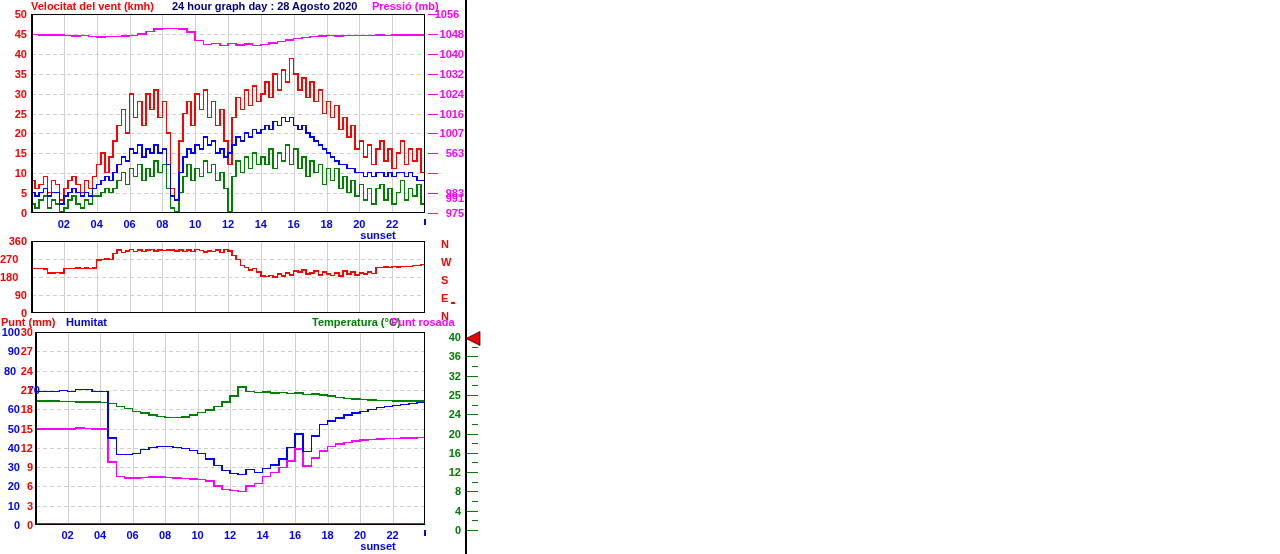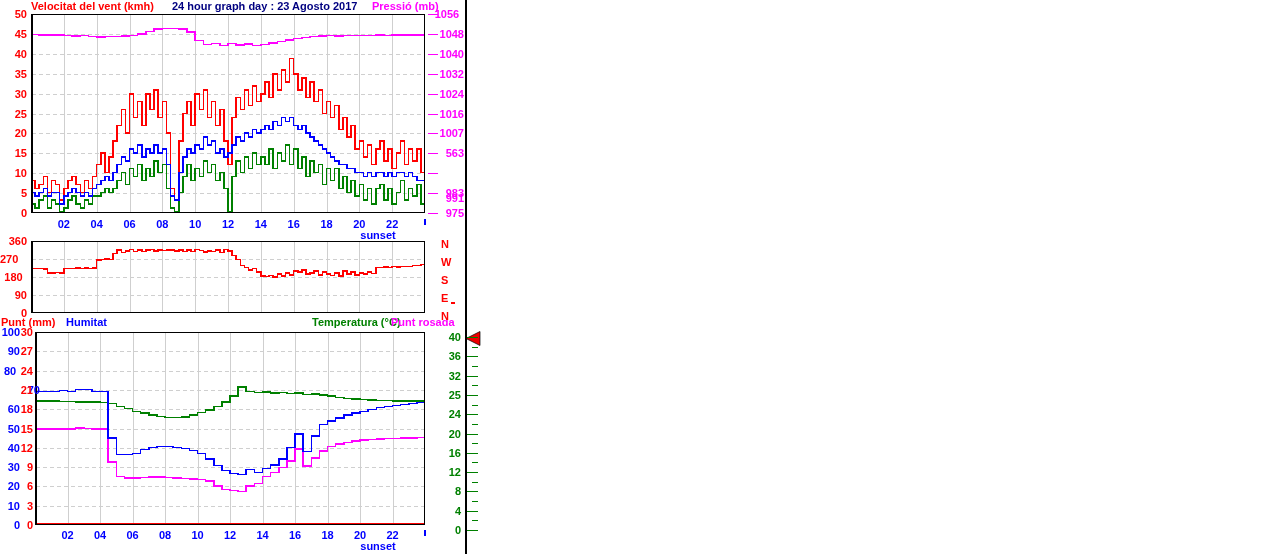--- a/index.html
+++ b/index.html
@@ -14,21 +14,21 @@
   .endtick{position:absolute;width:2px;height:6px;background:#0000ff;}
   .minidash{position:absolute;width:4px;height:2px;background:#ff0000;}
 </style>
 </head>
 <body>
 
 <div id="page">
   <div class="vline"></div>
 
   <div class="t red" style="left:31px;top:1px">Velocitat del vent (kmh)</div>
-  <div class="t navy" style="left:172px;top:1px">24 hour graph day : 23 Agosto 2017</div>
+  <div class="t navy" style="left:172px;top:1px">24 hour graph day : 28 Agosto 2020</div>
   <div class="t magenta" style="left:372px;top:1px">Pressió (mb)</div>
 
   <div class="t red" style="left:1px;top:317px">Punt (mm)</div>
   <div class="t blue" style="left:66px;top:317px">Humitat</div>
   <div class="t green" style="left:312px;top:317px">Temperatura (°C)</div>
   <div class="t magenta" style="left:391px;top:317px">Punt rosada</div>
 
   <div class="t blue" style="left:358px;top:230px;width:40px;text-align:center">sunset</div>
   <div class="t blue" style="left:358px;top:541px;width:40px;text-align:center">sunset</div>
 
@@ -125,21 +125,21 @@
       <line x1="361.5" y1="1" x2="361.5" y2="71" stroke="#cfcfcf" stroke-width="1" shape-rendering="crispEdges"></line>
       <line x1="1" y1="18.5" x2="393" y2="18.5" stroke="#cfcfcf" stroke-width="1" stroke-dasharray="4 3" shape-rendering="crispEdges"></line>
       <line x1="1" y1="36.5" x2="393" y2="36.5" stroke="#cfcfcf" stroke-width="1" stroke-dasharray="4 3" shape-rendering="crispEdges"></line>
       <line x1="1" y1="54.5" x2="393" y2="54.5" stroke="#cfcfcf" stroke-width="1" stroke-dasharray="4 3" shape-rendering="crispEdges"></line>
       <path d="M0,27.5H4V27.5H8V27.5H12.5V28H16.5V32H20.5V32H24.5V31.5H28.5V32H33V27.5H37V27.5H41V27.5H45V27H49.5V27.5H53.5V27H57.5V27.5H61.5V27H65.5V19H70V18.5H74V18H78V18.5H82V12.5H86V9H90.5V11.5H94.5V10H98.5V8.5H102.5V10.5H106.5V9H111V10.5H115V9H119V8.5H123V10H127V9H131.5V9.5H135.5V9H139.5V9H143.5V10H148V9H152V10.5H156V9H160V10.5H164V8.5H168.5V9.5H172.5V11H176.5V10H180.5V10.5H184.5V9H189V11.5H193V8.5H197V10H201V14.5H205V18.5H209.5V24.5H213.5V26.5H217.5V29H221.5V27.5H225.5V31H230V35H234V35.5H238V34.5H242V36H246.5V33H250.5V35H254.5V32H258.5V34H262.5V30H267V31H271V29H275V33H279V32H283V30H287.5V34H291.5V31H295.5V33H299.5V34.5H303.5V32H308V35H312V30H316V33H320V31H324V34H328.5V32H332.5V33H336.5V31H340.5V32.5H345V26.5H349V26.5H353V26H357V26.5H361V25.5H365.5V26H369.5V25.5H373.5V25.5H377.5V25.5H381.5V24.5H386V24.5H390V23.5H394V16.5" fill="none" stroke="#ff0000" stroke-width="1.3" shape-rendering="crispEdges"></path>
       <rect x="0.5" y="0.5" width="393" height="71" fill="none" stroke="#000" stroke-width="1" shape-rendering="crispEdges"></rect>
       <line x1="1" y1="0" x2="1" y2="72" stroke="#000" stroke-width="2" shape-rendering="crispEdges"></line>
     </svg>
     <div class="t red" style="left: 0px; top: 236px; width: 27px; text-align: right;">360</div>
     <div class="t red" style="left: 0px; top: 254px; width: 27px; ">270</div>
-    <div class="t red" style="left: 0px; top: 272px; width: 27px; text-align: center;">180</div>
+    <div class="t red" style="left: 0px; top: 272px; width: 27px; text-align: left;">180</div>
     <div class="t red" style="left: 0px; top: 290px; width: 27px; text-align: right;">90</div>
     <div class="t red" style="left: 0px; top: 308px; width: 27px; text-align: right;">0</div>
     <div class="t red" style="left: 441px; top: 239px; width: 12px; text-align: left;">N</div>
     <div class="t red" style="left: 441px; top: 257px; width: 12px; text-align: left;">W</div>
     <div class="t red" style="left: 441px; top: 275px; width: 12px; text-align: left;">S</div>
     <div class="t red" style="left: 441px; top: 293px; width: 12px; text-align: left;">E</div>
     <div class="t red" style="left: 441px; top: 311px; width: 12px; text-align: left;">N</div>
     <svg width="390" height="193" style="left: 35px; top: 332px;">
       <line x1="33.5" y1="1" x2="33.5" y2="192" stroke="#cfcfcf" stroke-width="1" shape-rendering="crispEdges"></line>
       <line x1="65.5" y1="1" x2="65.5" y2="192" stroke="#cfcfcf" stroke-width="1" shape-rendering="crispEdges"></line>

